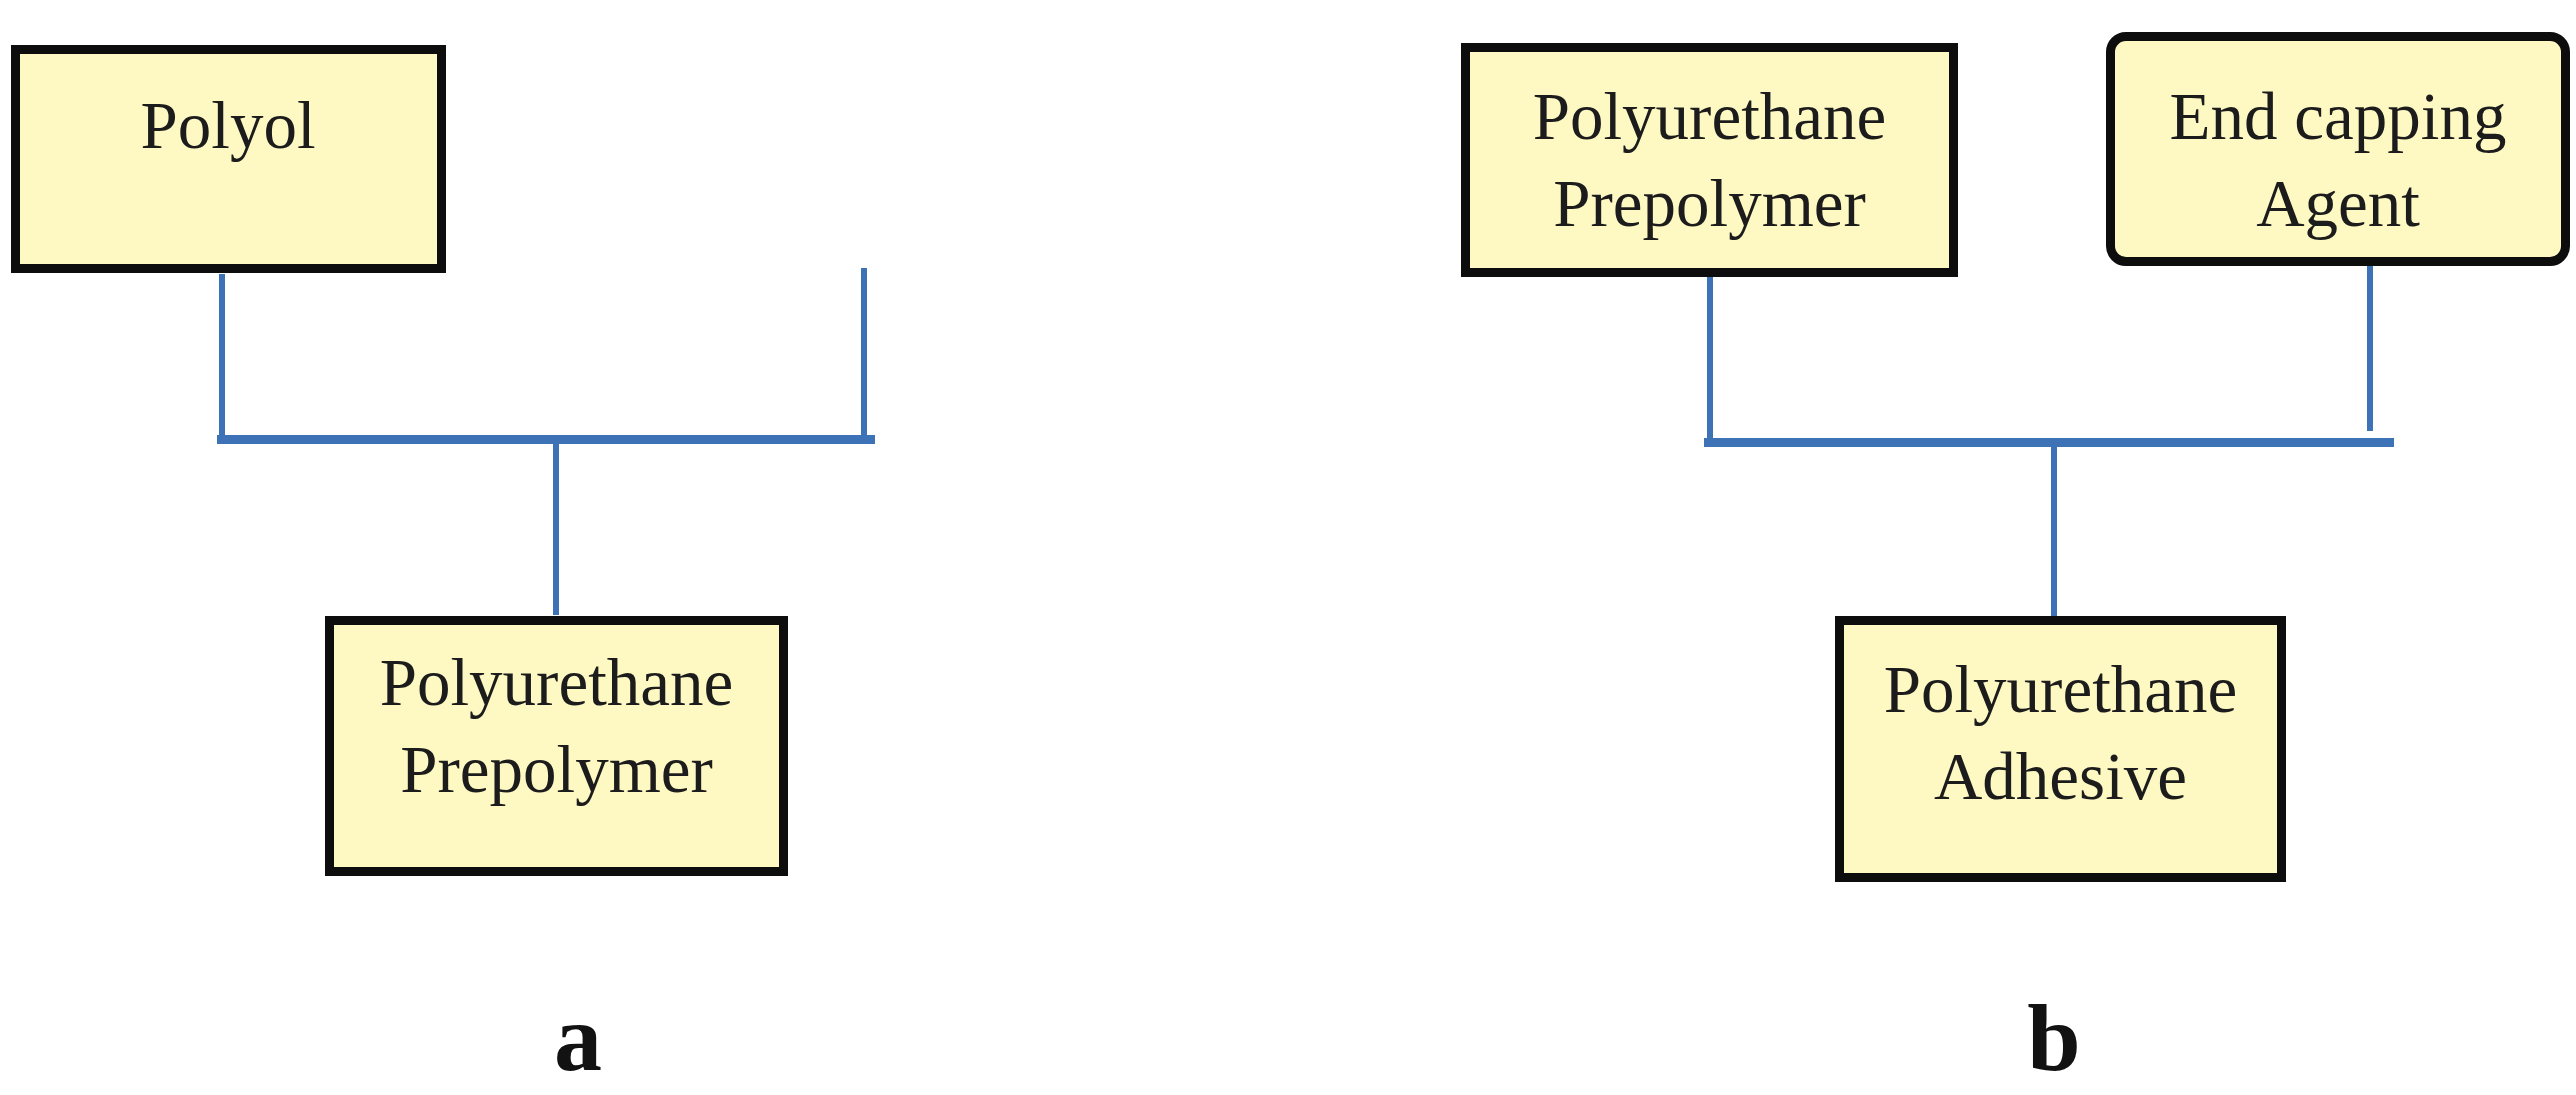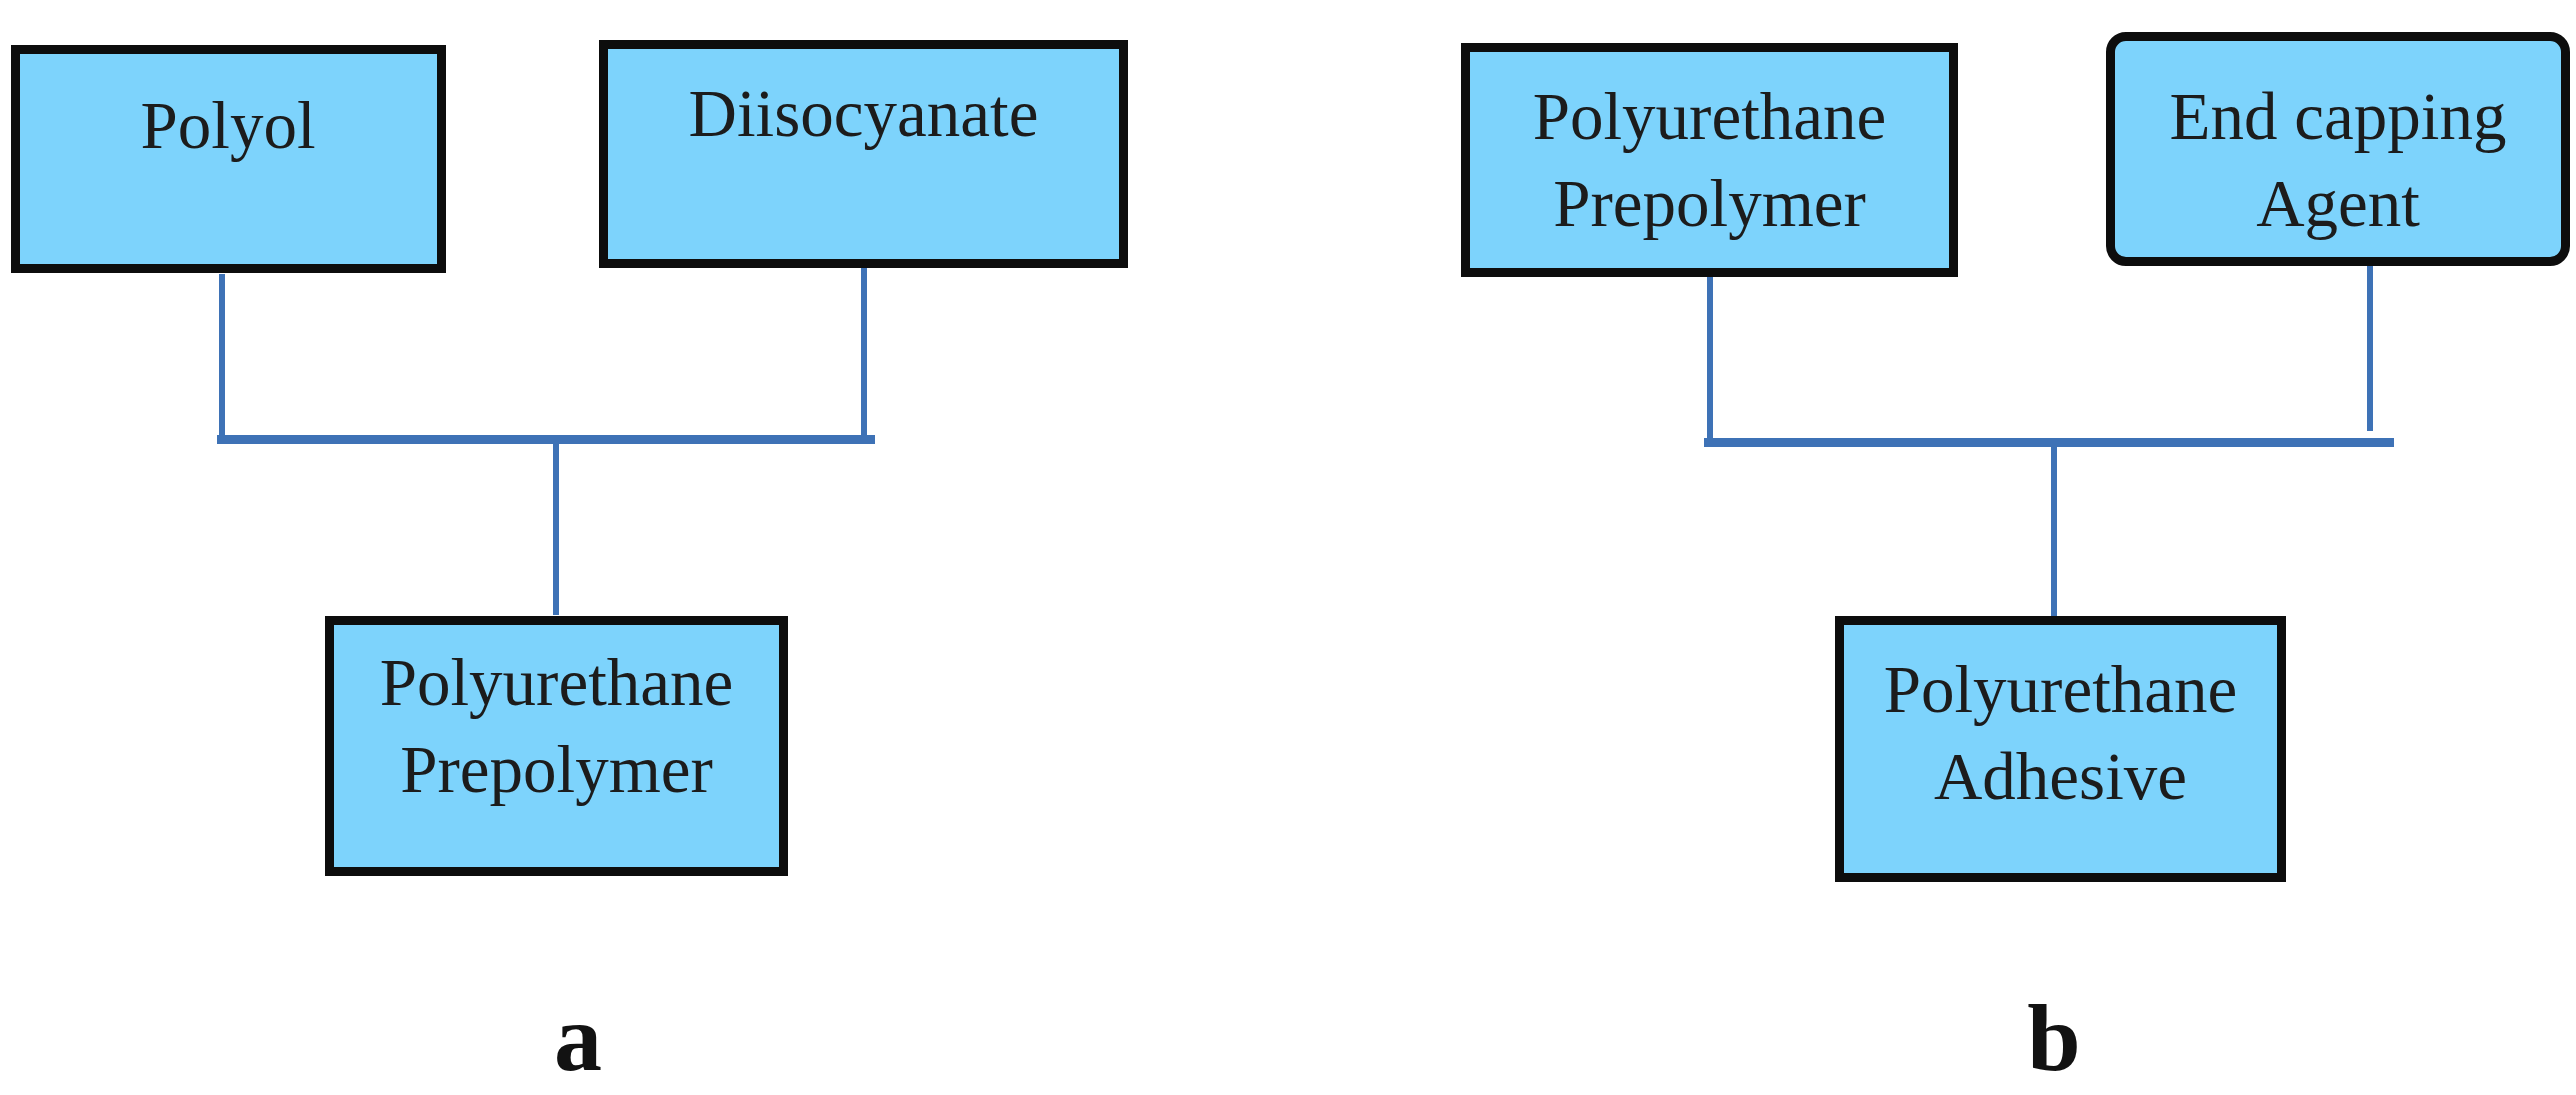--- a/index.html
+++ b/index.html
@@ -12,21 +12,21 @@
     width: 2576px;
     height: 1095px;
     background: #ffffff;
     font-family: "Liberation Serif", serif;
     overflow: hidden;
   }
   .node {
     position: absolute;
     box-sizing: border-box;
     border: 9.2px solid #0d0d0d;
-    background: #7dd3fc;
+    background: #fef9c3;
     text-align: center;
   }
   .node-label {
     display: block;
     white-space: pre-line;
     font-size: 67px;
     line-height: 1.3;
     color: #1c1c1c;
   }
   .v-line, .h-line {
@@ -70,23 +70,20 @@
 </style>
 </head>
 <body>
 
 <div class="figure">
 
   <div class="node" id="a-in1">
     <span class="node-label">Polyol</span>
   </div>
 
-  <div class="node" id="a-in2">
-    <span class="node-label">Diisocyanate</span>
-  </div>
 
   <div class="v-line" id="a-v1"></div>
   <div class="v-line" id="a-v2"></div>
   <div class="h-line" id="a-h"></div>
   <div class="v-line" id="a-vm"></div>
 
   <div class="node" id="a-out">
     <span class="node-label">Polyurethane
 Prepolymer</span>
   </div>

